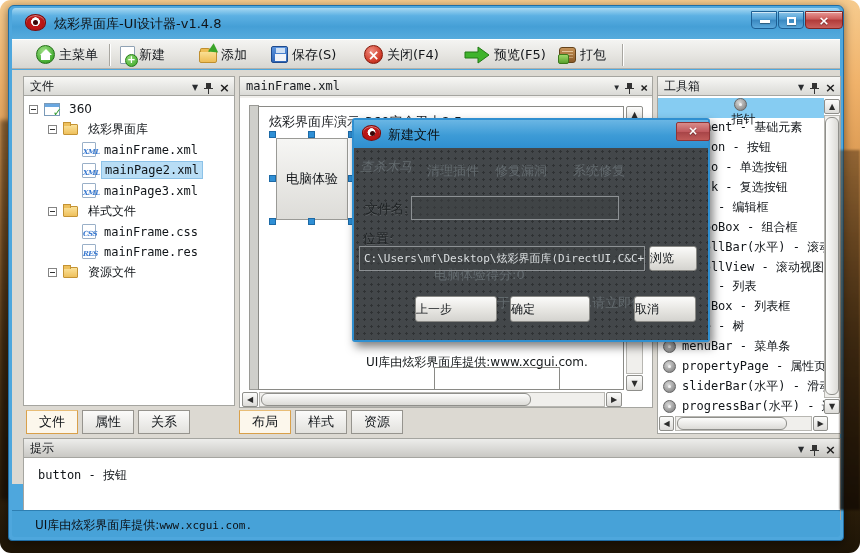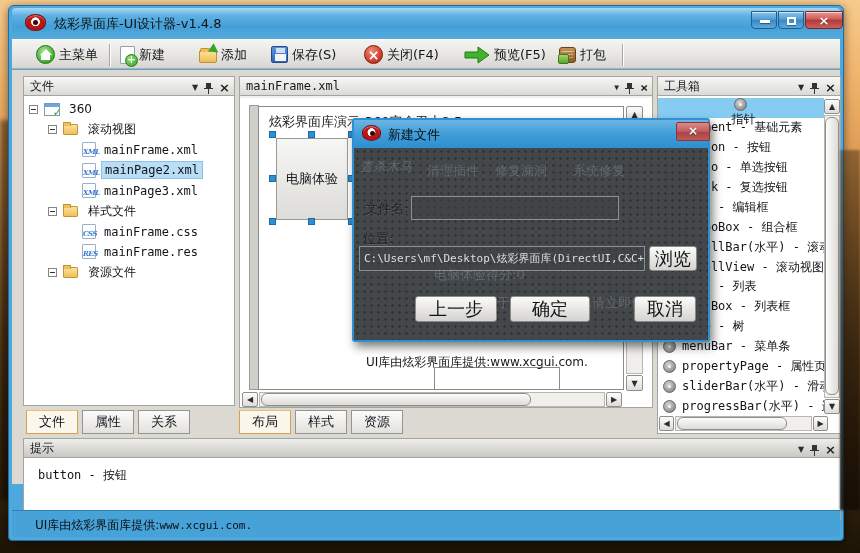--- a/index.html
+++ b/index.html
@@ -1,19 +1,20 @@
 <!DOCTYPE html>
 <html><head>
 <meta charset="utf-8">
 <style>
   * { margin:0; padding:0; box-sizing:border-box; }
   html,body { width:860px; height:553px; overflow:hidden; font-family:"DejaVu Sans",sans-serif; }
   .desktop {
     position:relative; width:860px; height:553px;
     background:linear-gradient(180deg,#f6cb8e 0%,#f0b26a 15%,#dd9c55 28%,#a8743a 45%,#6e4c22 62%,#483213 78%,#2a1d0a 92%,#1d1406 100%);
+    border-radius:11px;
   }
   .desktop::before{ content:""; position:absolute; left:0; top:120px; width:26px; height:380px;
     background:linear-gradient(180deg,rgba(60,40,15,.55),rgba(25,15,5,.8)); filter:blur(2px);}
   .desktop::after{ content:""; position:absolute; right:0; top:150px; width:20px; height:360px;
     background:linear-gradient(180deg,rgba(70,45,18,.5),rgba(20,12,4,.85)); filter:blur(1px);}
 
   
   .window{ position:absolute; left:8px; top:5px; width:836px; height:536px;
     background:#4ea7dd; border:1px solid #1f6da5; border-radius:6px 6px 4px 4px;
     box-shadow:0 2px 10px rgba(0,0,0,.5); }
@@ -151,21 +152,21 @@
   .dlg-close{ position:absolute; left:322px; top:2px; width:34px; height:19px; border:1px solid #8f3436; border-radius:2px;
     background:linear-gradient(180deg,#d98c8a 0%,#c05a5e 50%,#a84548 55%,#bf5a58 100%); text-align:center;
     color:#fff; font-weight:bold; font-size:12px; line-height:17px; text-shadow:0 1px 1px rgba(0,0,0,.4);}
   .dlg-body{ position:absolute; left:0; top:28px; right:0; bottom:0; background:#43474a;
     background-image:radial-gradient(rgba(0,0,0,.30) 1px, transparent 1.4px); background-size:7px 7px;}
   .ghost{ position:absolute; color:rgba(150,162,168,.38); font-size:13px; white-space:nowrap; }
   .dlg-label{ position:absolute; font-size:13px; color:#1d2123; text-shadow:0 1px 0 rgba(255,255,255,.14); }
   .dlg-input{ position:absolute; background:rgba(62,66,68,.55); border:1px solid #8d9194; color:#dbdfe1;
     font-size:11px; font-family:"DejaVu Sans Mono",monospace; padding:0 4px; outline:none; overflow:hidden; white-space:nowrap; line-height:23px;}
   .dlg-btn{ position:absolute; background:linear-gradient(180deg,#fbfbfa 0%,#e8e7e3 50%,#d4d3cf 100%);
-    border:1px solid #8a8a86; border-radius:3px; font-size:18px; color:#101418; text-align:center; font-family:"DejaVu Sans",sans-serif;}
+    border:1px solid #8a8a86; border-radius:3px; font-size:12px; color:#101418; font-family:"DejaVu Sans",sans-serif;}
   .dlg-footer{ position:absolute; left:12px; top:206px; font-size:12px; color:#14181a; text-shadow:0 1px 0 rgba(255,255,255,.10); white-space:nowrap;}
 </style>
 </head>
 <body>
 
 <div class="desktop">
   <div class="window">
     <div class="win-inner">
 
       <div class="titlebar">
@@ -236,21 +237,21 @@
           </div>
           <div class="tree">
             <div class="tree-row">
               <span class="expander indent0"></span>
               <span class="ti-project"></span>
               <span class="tree-label">360</span>
             </div>
             <div class="tree-row">
               <span class="expander indent1"></span>
               <span class="ti-folder"></span>
-              <span class="tree-label">滚动视图</span>
+              <span class="tree-label">炫彩界面库</span>
             </div>
             <div class="tree-row">
               <span class="ti-file indent2"><span>XML</span></span>
               <span class="tree-label mono">mainFrame.xml</span>
             </div>
             <div class="tree-row selected">
               <span class="ti-file indent2"><span>XML</span></span>
               <span class="tree-label mono">mainPage2.xml</span>
             </div>
             <div class="tree-row">

